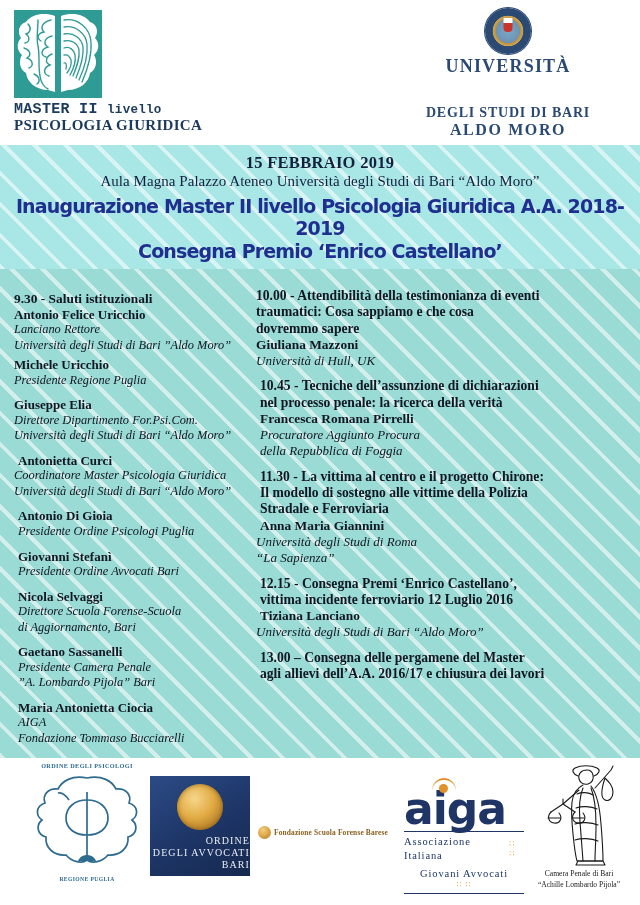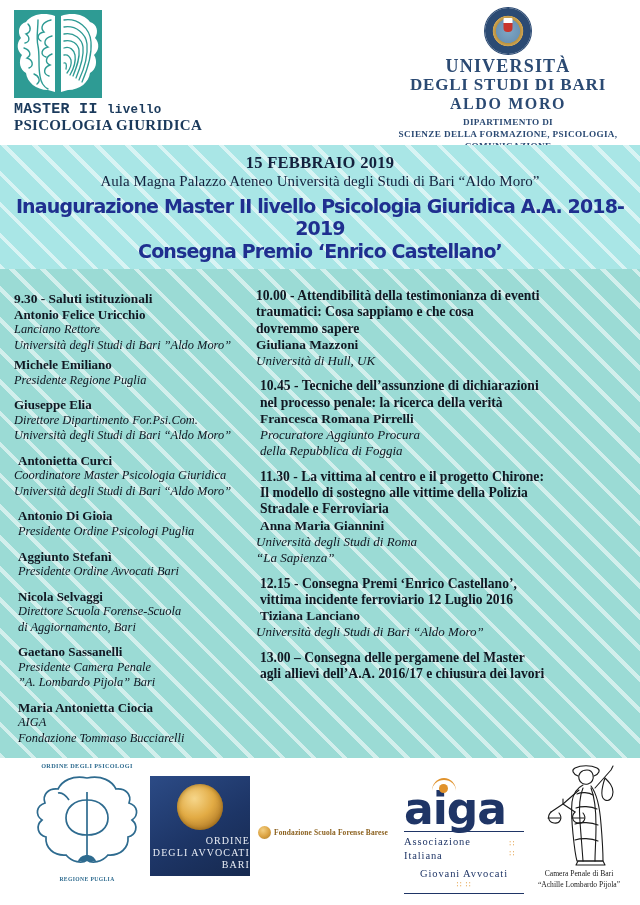--- a/index.html
+++ b/index.html
@@ -84,22 +84,23 @@
     transform: translateX(-50%);
     width: 9px; height: 14px;
     background: linear-gradient(#ffffff 0 35%, #c8352c 35% 100%);
     border-radius: 1px 1px 4px 4px;
   }
   .uni-l1 {
     font-size: 18px; font-weight: bold; letter-spacing: 1.2px;
     line-height: 1.0;
   }
   .uni-l2 {
-    font-size: 17px; font-weight: bold; letter-spacing: 0.8px;
+    font-size: 14px; font-weight: bold; letter-spacing: 0.8px;
     line-height: 1.15;
+    margin-top: 30px;
   }
   .uni-l3 {
     font-size: 16px; font-weight: bold; letter-spacing: 1.6px;
     line-height: 1.1;
   }
   .uni-dept {
     margin-top: 5px;
     font-size: 9.2px; font-weight: bold; letter-spacing: 0.35px;
     line-height: 1.3;
   }
@@ -359,21 +360,21 @@
   <div class="col col-left">
 
     <div class="slot slot-tight">
       <div class="heading">9.30 - Saluti istituzionali</div>
       <div class="person">Antonio Felice Uricchio</div>
       <div class="affil">Lanciano Rettore</div>
       <div class="affil">Università degli Studi di Bari ”Aldo Moro”</div>
     </div>
 
     <div class="slot">
-      <div class="person">Michele Emiliano</div>
+      <div class="person">Michele Uricchio</div>
       <div class="affil">Presidente Regione Puglia</div>
     </div>
 
     <div class="slot">
       <div class="person">Giuseppe Elia</div>
       <div class="affil">Direttore Dipartimento For.Psi.Com.</div>
       <div class="affil">Università degli Studi di Bari “Aldo Moro”</div>
     </div>
 
     <div class="slot">
@@ -381,21 +382,21 @@
       <div class="affil">Coordinatore Master Psicologia Giuridica</div>
       <div class="affil">Università degli Studi di Bari “Aldo Moro”</div>
     </div>
 
     <div class="slot">
       <div class="person indent">Antonio Di Gioia</div>
       <div class="affil indent">Presidente Ordine Psicologi Puglia</div>
     </div>
 
     <div class="slot">
-      <div class="person indent">Aggiunto Stefanì</div>
+      <div class="person indent">Giovanni Stefanì</div>
       <div class="affil indent">Presidente Ordine Avvocati Bari</div>
     </div>
 
     <div class="slot">
       <div class="person indent">Nicola Selvaggi</div>
       <div class="affil indent">Direttore Scuola Forense-Scuola</div>
       <div class="affil indent">di Aggiornamento, Bari</div>
     </div>
 
     <div class="slot">

